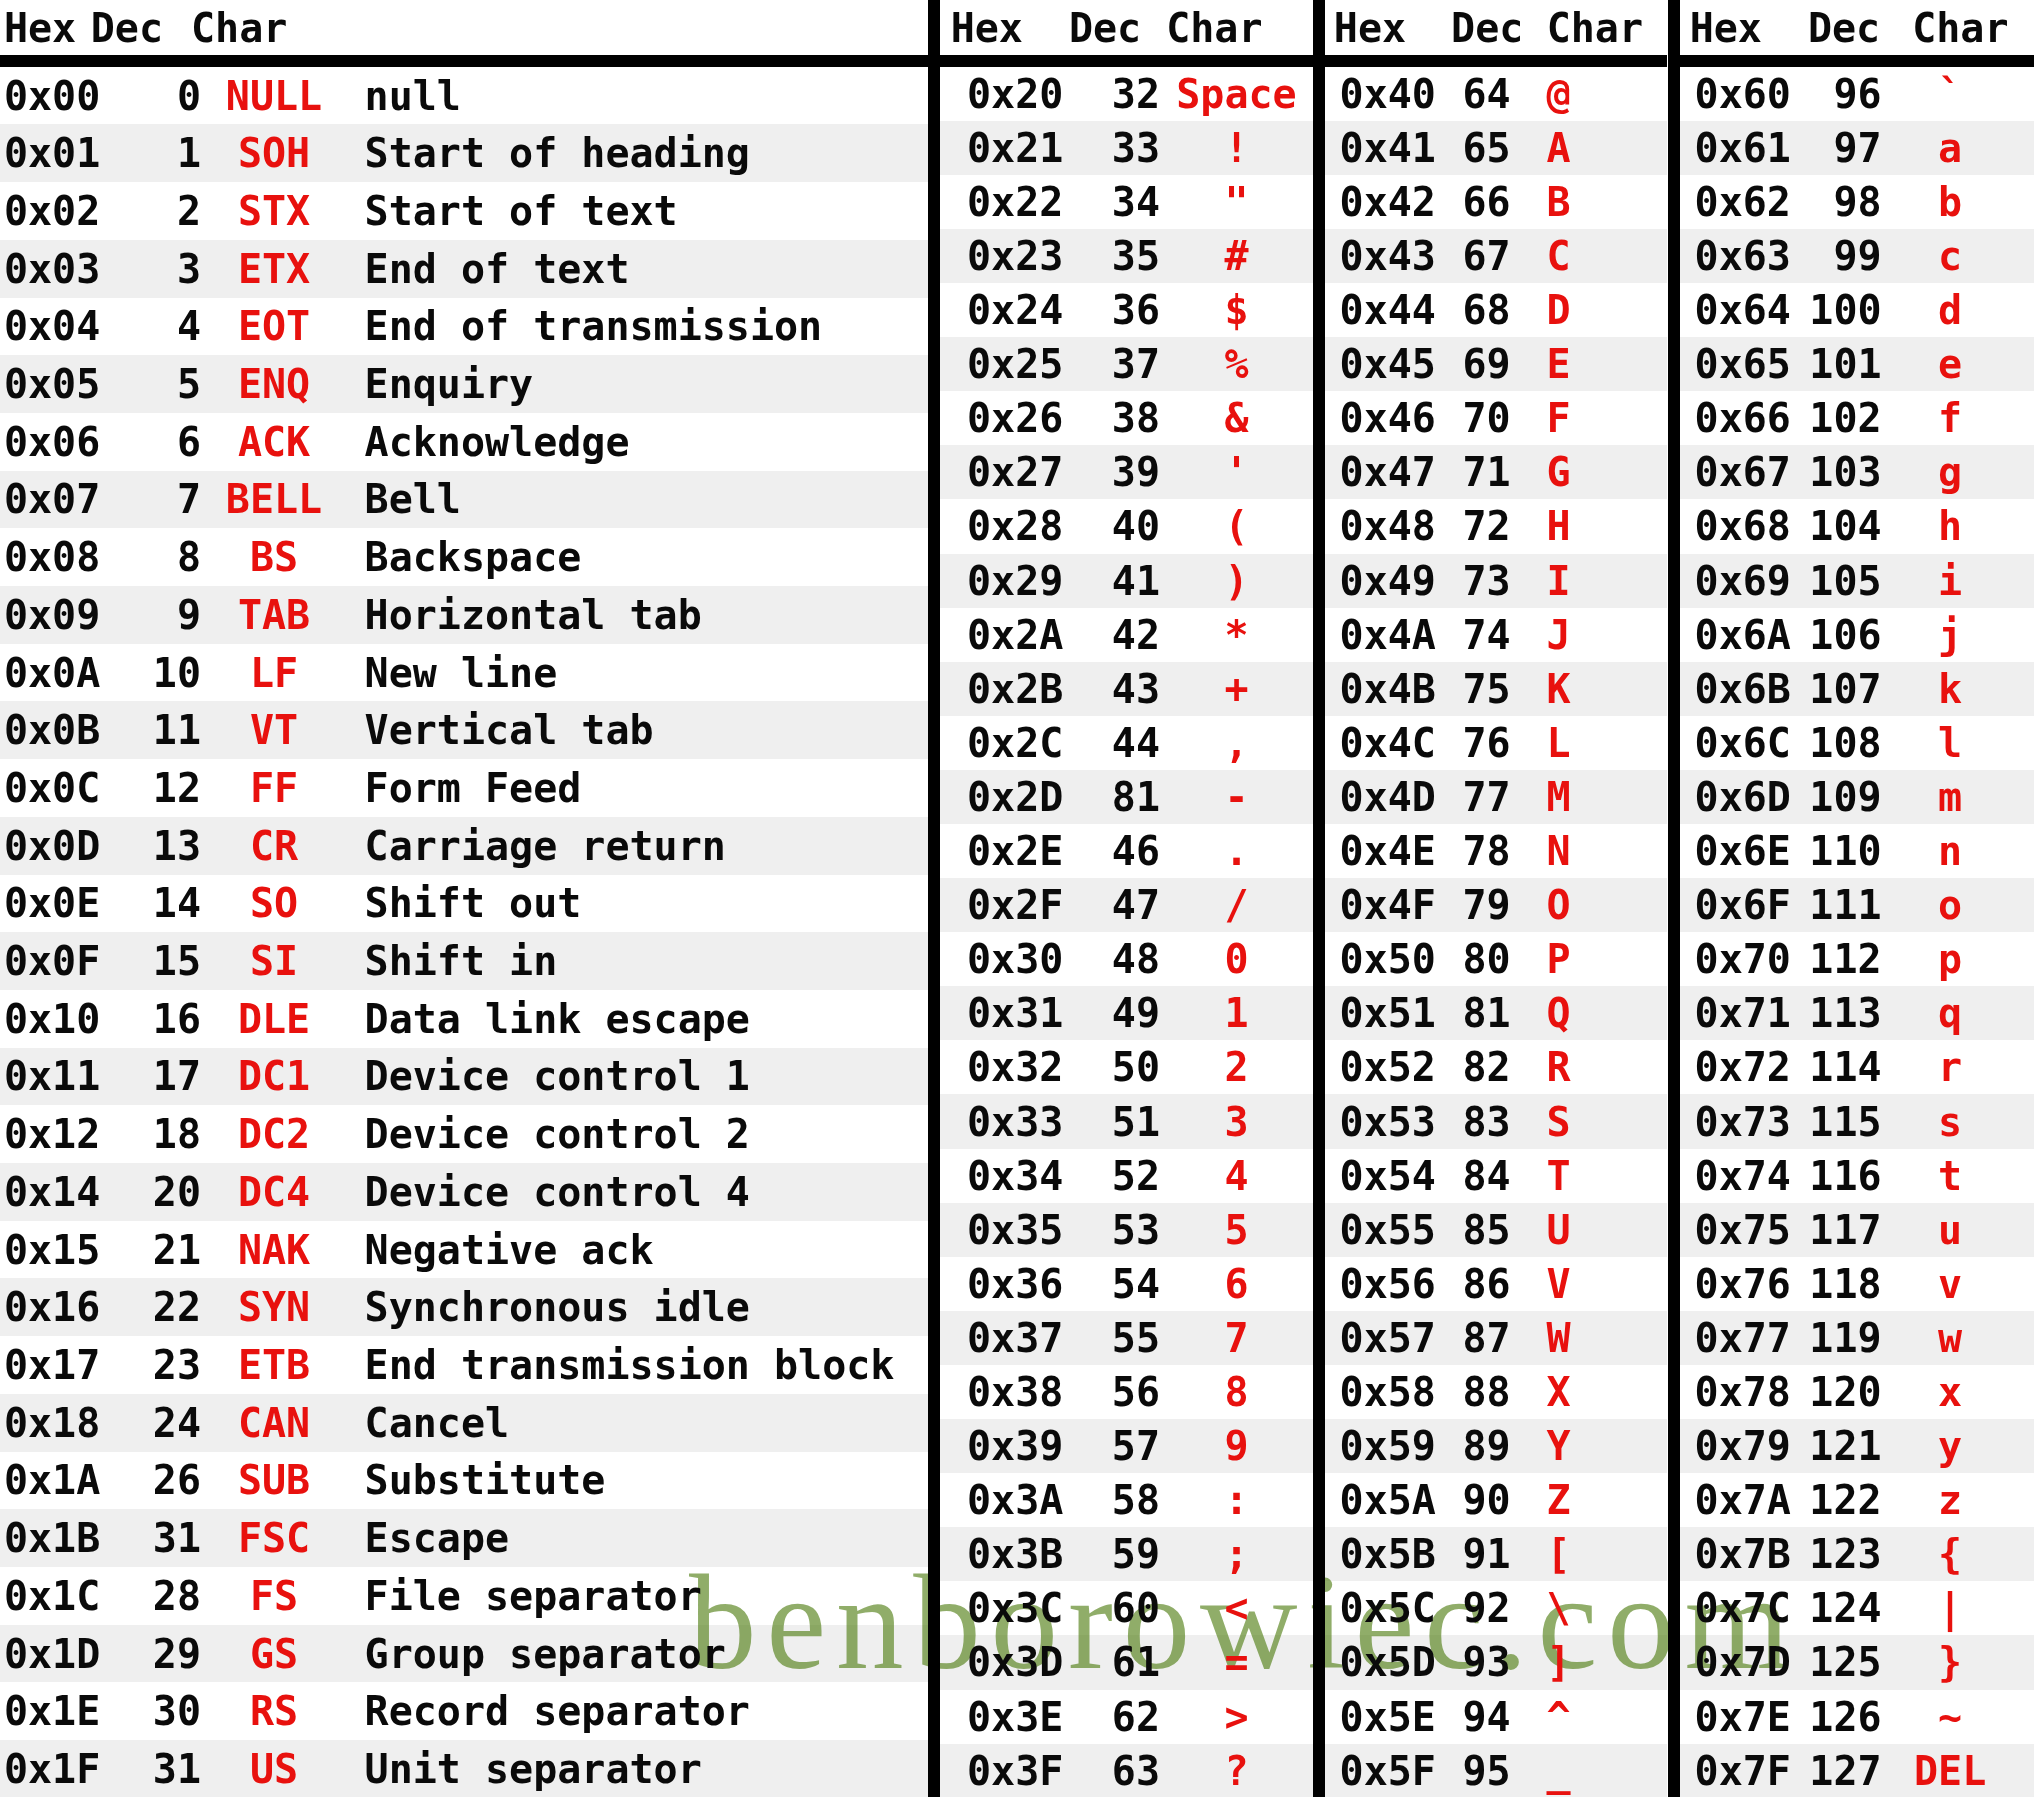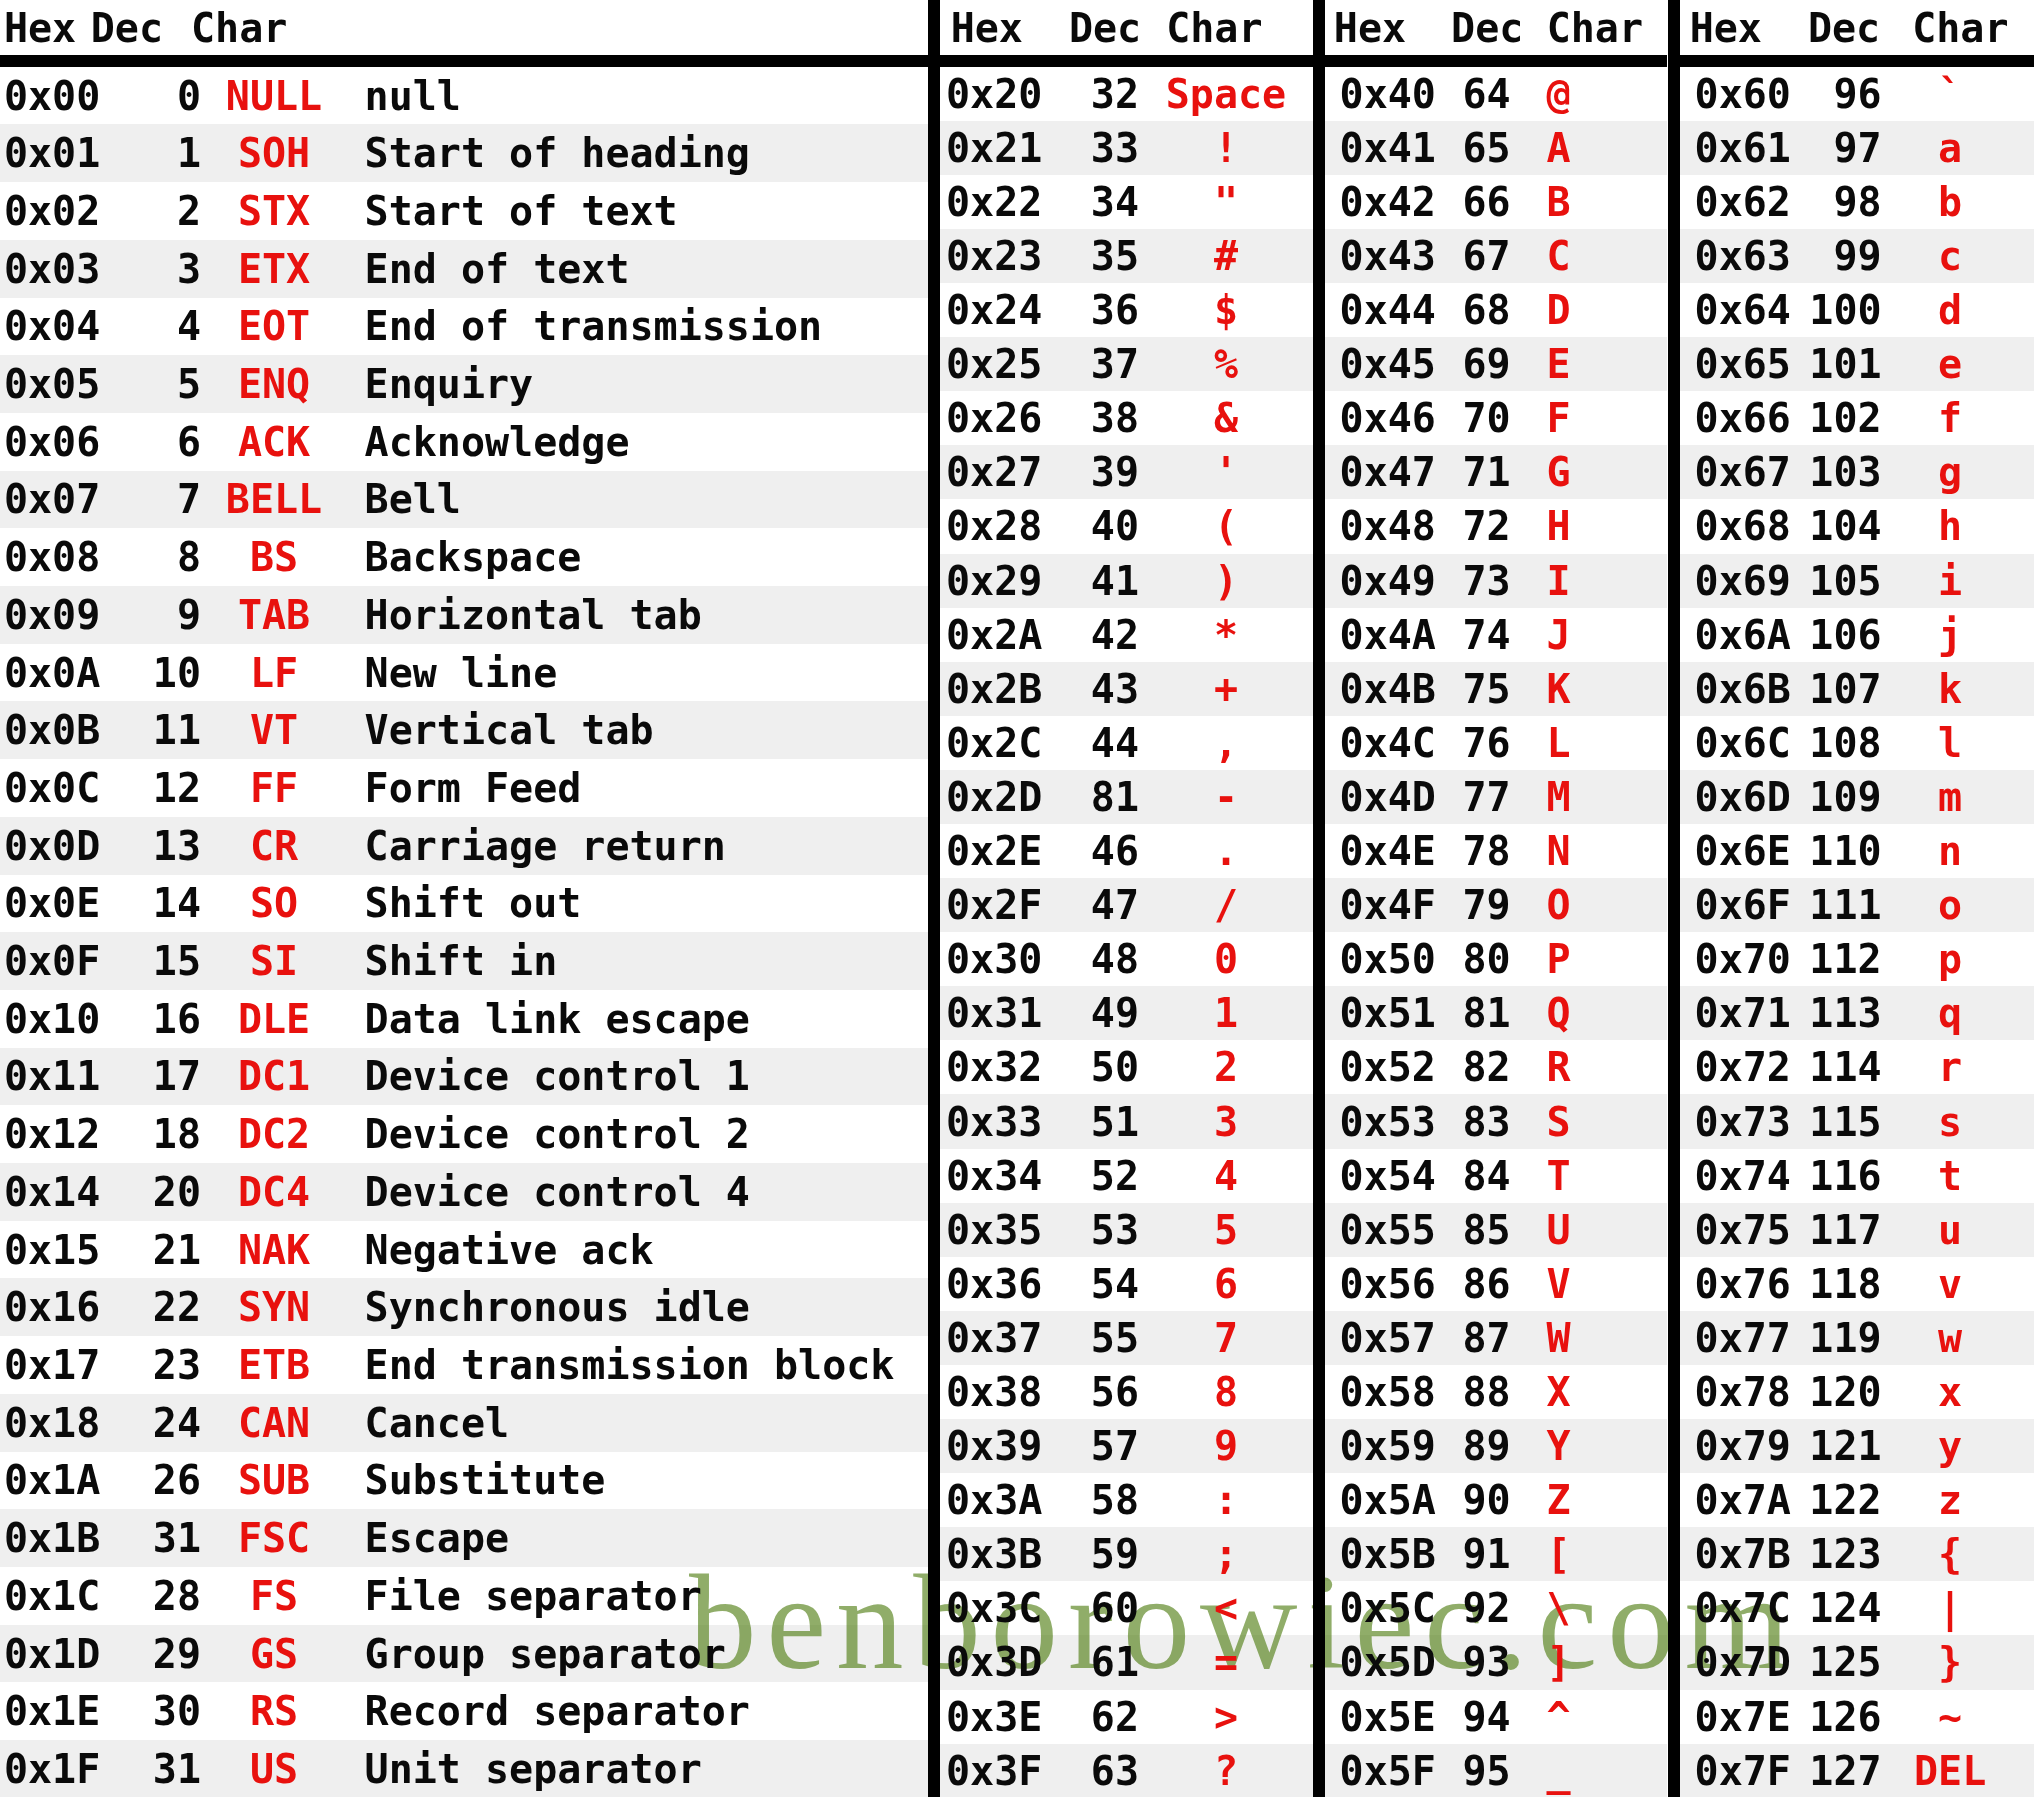--- a/index.html
+++ b/index.html
@@ -43,21 +43,21 @@
   }
   .row {
     flex: 1 1 0;
     display: grid;
     align-items: center;
     white-space: pre;
   }
   .rows .row:nth-child(even) { background: #efefef; }
   
   #panel-0 .row { grid-template-columns: 115px 86px 146px 1fr; }
-  #panel-1 .row { grid-template-columns: 115px 78px 1fr; padding-left: 6px; }
+  #panel-1 .row { grid-template-columns: 115px 78px 1fr; padding-left: 27px; }
   #panel-2 .row { grid-template-columns: 101px 70px 96px 1fr; padding-left: 15.6px; }
   #panel-3 .row { grid-template-columns: 101px 86px 137px 1fr; padding-left: 15.6px; }
   .cell { position: relative; z-index: 2; }
   .cell.hex  { text-align: left; padding-left: 3.9px; }
   #panel-1 .cell.hex, #panel-2 .cell.hex, #panel-3 .cell.hex { padding-left: 0; }
   .cell.dec  { text-align: right; }
   .cell.char { text-align: center; color: #e8110e; }
   .cell.desc { text-align: left; padding-left: 17.6px; }
   
   #panel-0 .h-hex { margin-left: 3.9px; }

